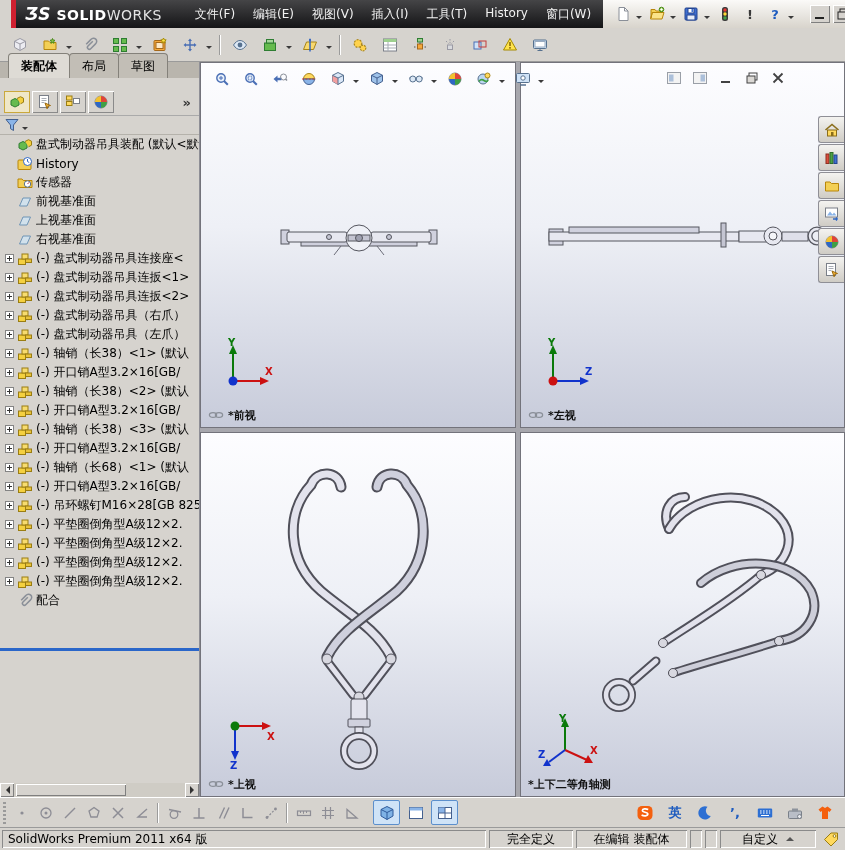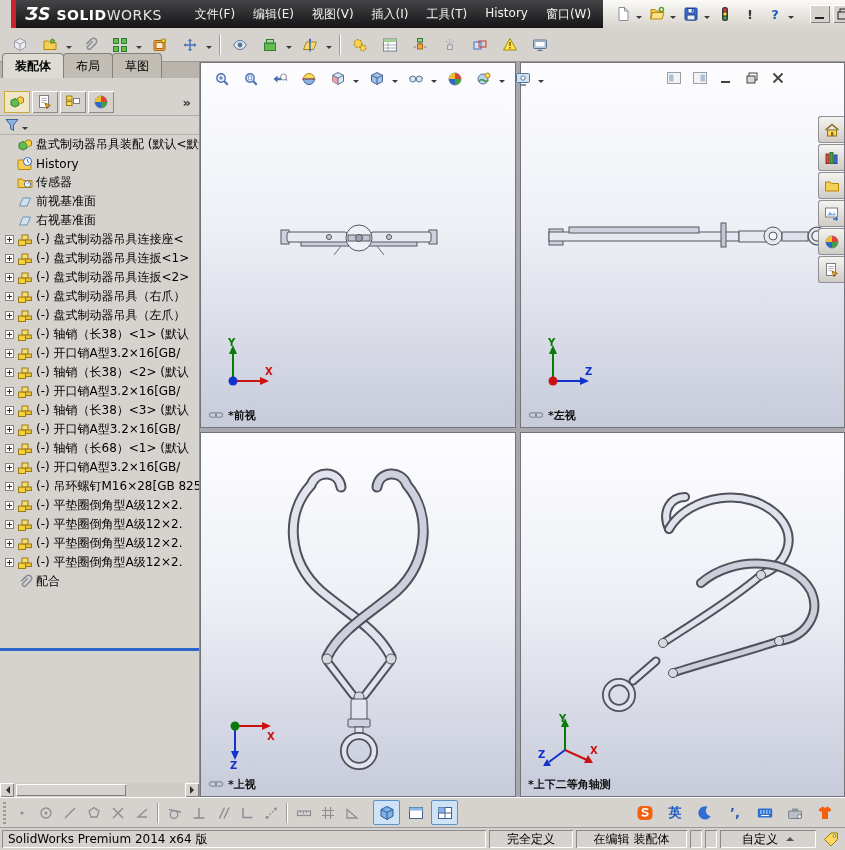--- a/index.html
+++ b/index.html
@@ -28,21 +28,21 @@
   .winbtn{width:20px;height:18px;display:inline-flex;align-items:center;justify-content:center;
     background:#d6d3ce;box-shadow:inset 1px 1px #fff,inset -1px -1px #7f7f7f;}
 
   
   .maintoolbar{position:absolute;left:0;top:28px;width:845px;height:34px;background:#d6d3ce;
     border-bottom:1px solid #9a9a9a;display:flex;align-items:center;padding-left:6px;box-sizing:border-box;gap:2px;}
   .maintoolbar .tbtn{width:26px;height:26px;}
 
   
   .leftpanel{position:absolute;left:0;top:62px;width:200px;height:735px;background:#d6d3ce;border-right:1px solid #8f8f96;box-sizing:border-box;}
-  .cmdtabs{position:absolute;left:0;top:0;width:100%;height:16px;background:#b9b5ad;display:flex;align-items:flex-end;padding-left:2px;box-sizing:border-box;}
+  .cmdtabs{position:absolute;left:0;top:0;width:100%;height:16px;background:#b9b5ad;display:flex;align-items:flex-end;padding-left:8px;box-sizing:border-box;}
   .ctab{padding:4px 12px 3px;border:1px solid #84817a;border-bottom:none;border-radius:4px 4px 0 0;
     background:#c2beb6;margin-right:-1px;white-space:nowrap;}
   .ctab.active{background:#dedbd5;font-weight:bold;}
   .pmtabs{position:absolute;left:0;top:27px;width:100%;height:27px;background:#d6d3ce;border-bottom:1px solid #aaa;
     display:flex;align-items:center;gap:2px;padding-left:4px;box-sizing:border-box;}
   .pmtab{width:26px;height:22px;display:inline-flex;align-items:center;justify-content:center;
     background:#d6d3ce;box-shadow:inset 1px 1px #fff,inset -1px -1px #8a8a8a;}
   .pmtab.active{background:#efe7c8;box-shadow:inset 0 0 0 1px #caa83c;}
   .pm-more{margin-left:auto;margin-right:8px;font-weight:bold;color:#333;font-size:13px;}
   .filterrow{position:absolute;left:0;top:54px;width:100%;height:19px;background:#d6d3ce;border-bottom:1px solid #b5b2ab;
@@ -389,20 +389,29 @@
             </span>
             <span class="tlabel">前视基准面</span>
           </div>
           <div class="trow child">
             <span class="expsp"></span>
             <span class="ic16">
               <svg width="16" height="16" viewBox="0 0 16 16">
                 <path d="M2.5 12l3.5-8h7.5L10 12z" fill="#cfe6f5" fill-opacity="0.75" stroke="#6f94b5"></path>
               </svg>
             </span>
+            <span class="tlabel">上视基准面</span>
+          </div>
+          <div class="trow child">
+            <span class="expsp"></span>
+            <span class="ic16">
+              <svg width="16" height="16" viewBox="0 0 16 16">
+                <path d="M2.5 12l3.5-8h7.5L10 12z" fill="#cfe6f5" fill-opacity="0.75" stroke="#6f94b5"></path>
+              </svg>
+            </span>
             <span class="tlabel">右视基准面</span>
           </div>
           <div class="trow child">
             <span class="expbox">
               <svg width="9" height="9">
                 <rect x="0.5" y="0.5" width="8" height="8" fill="#fff" stroke="#848484"></rect>
                 <line x1="2" y1="4.5" x2="7" y2="4.5" stroke="#333" stroke-width="1"></line>
                 <line x1="4.5" y1="2" x2="4.5" y2="7" stroke="#333" stroke-width="1"></line>
               </svg>
             </span>
@@ -1168,21 +1177,21 @@
         </span>
         <span class="tbtn">
           <svg width="16" height="16" viewBox="0 0 16 16">
             <path d="M5.5 1.5L1.5 4.5l2 2.5 1.5-1v8h6V6l1.5 1 2-2.5-4-3L8 3z" fill="#f4600e"></path>
           </svg>
         </span>
       </div>
   </div>
 
   <div class="statusbar">
-    <div class="sbcell sbleft">SolidWorks Premium 2014 x64 版</div>
+    <div class="sbcell sbleft">SolidWorks Premium 2011 x64 版</div>
     <div class="sbcell" style="width:84px;justify-content:center">完全定义</div>
     <div class="sbcell" style="width:111px;justify-content:center">在编辑 装配体</div>
     <div class="sbcell" style="width:10px"></div>
     <div class="sbcell" style="width:10px"></div>
     <div class="sbcell sbcustom">
       <span>自定义</span>
       <span class="caret-up"></span>
     </div>
     <div class="sbtag">
         <span class="ic16">

